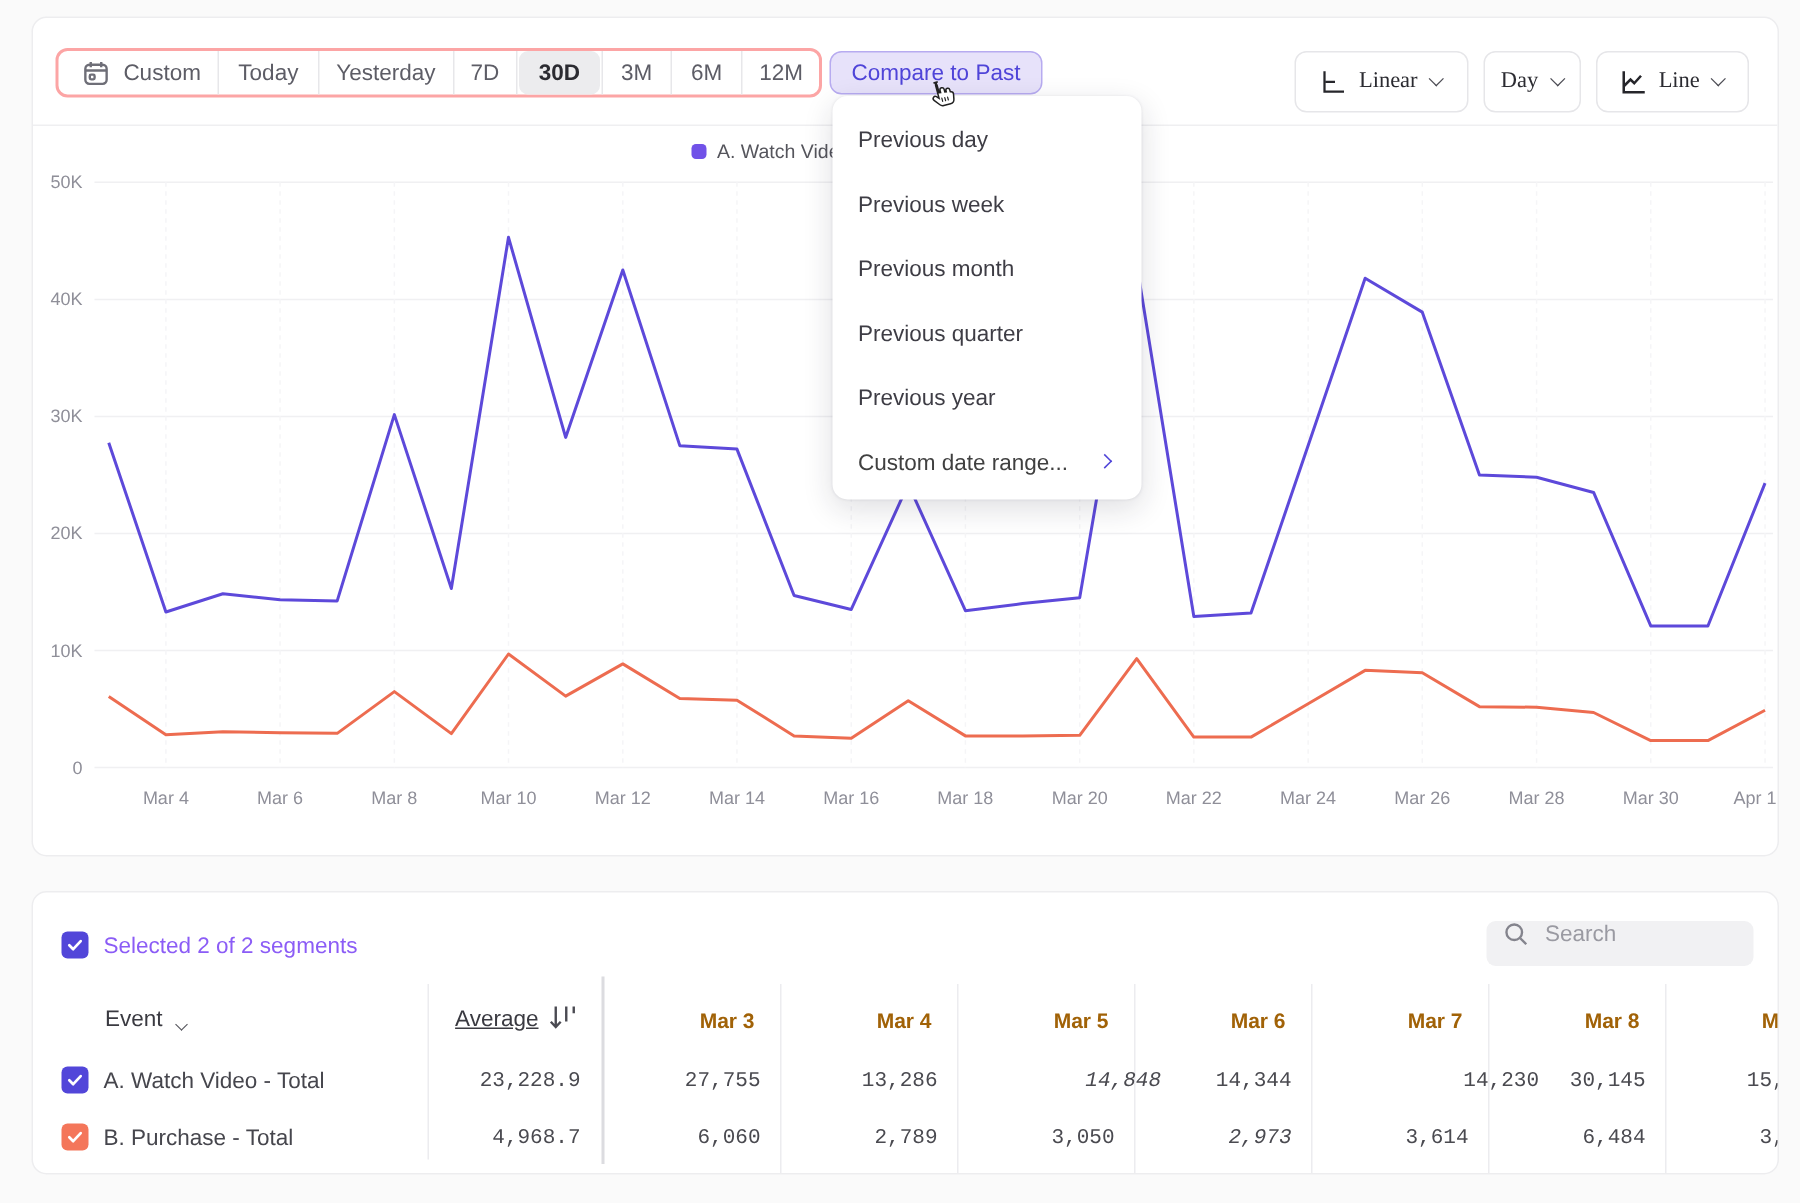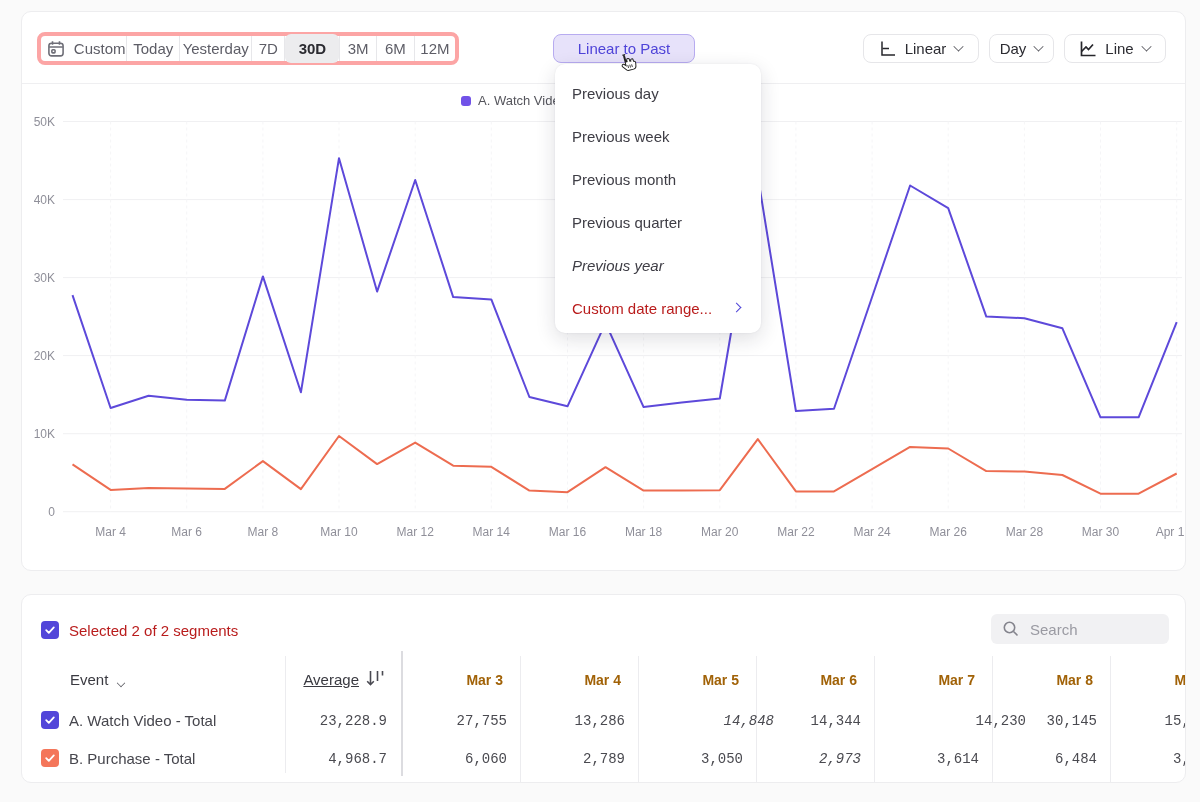--- a/index.html
+++ b/index.html
@@ -4,45 +4,45 @@
 <style>
   * { margin:0; padding:0; box-sizing:border-box; }
   html,body { width:1200px; height:802px; overflow:hidden; }
   body { font-family:"Liberation Sans", sans-serif; background:#fafafa; position:relative; }
   .card { position:absolute; background:#fff; border:1px solid #ededef; border-radius:10px; }
   #card1 { left:21px; top:11px; width:1165px; height:560px; overflow:hidden; }
   #card2 { left:21px; top:594px; width:1165px; height:189px; overflow:hidden; }
   .abs { position:absolute; }
 
   
-  #seg { left:15px; top:20px; width:422px; height:33px; border:4px solid #fca5a5; border-radius:8px; display:flex; align-items:center; }
+  #seg { left:15px; top:20px; width:511px; height:33px; border:2px solid #fca5a5; border-radius:8px; display:flex; align-items:center; }
   .segitem { height:100%; display:flex; align-items:center; justify-content:center; font-size:15px; color:#5d5d66; border-right:1px solid #e7e7ea; }
   .segitem:last-child { border-right:none; }
   #seg30 { background:#ececee; border-radius:6px; font-weight:bold; color:#2b2b31; display:flex; align-items:center; justify-content:center; }
-  .btn { position:absolute; height:29px; top:22px; border:1px solid #e6e6e9; border-radius:8px; background:#fff; display:flex; align-items:center; justify-content:center; font-size:15px; color:#2b2b31; font-weight:500; gap:8px; }
+  .btn { position:absolute; height:41px; top:22px; border:1px solid #e6e6e9; border-radius:8px; background:#fff; display:flex; align-items:center; justify-content:center; font-size:15px; color:#2b2b31; font-weight:500; gap:8px;font-family:Liberation Serif, serif; }
   .chev { width:9px; height:9px; border-right:1.8px solid #4b4b53; border-bottom:1.8px solid #4b4b53; transform:rotate(45deg) scale(.8); margin-top:-4px; }
   #cmpbtn { position:absolute; left:531px; top:22px; width:142px; height:29px; background:#e7e2fa; border:1px solid #b7abf0; border-radius:8px; color:#4f44d8; font-size:15px; font-weight:500; display:flex; align-items:center; justify-content:center; }
   #tooldiv { left:0; top:71px; width:1165px; height:1px; background:#efeff1; }
 
   
   #menu { left:533px; top:52px; width:206px; height:269px; background:#fff; border-radius:10px; box-shadow:0 6px 20px rgba(30,30,50,.14), 0 0 2px rgba(30,30,50,.08); z-index:20; }
   .mi { position:absolute; left:17px; font-size:15px; color:#3e3d45; }
-  #menu .purple { color:#b91c1c; }
+  #menu .purple { color:#404040; }
   #michev { position:absolute; left:178px; top:240px; width:7px; height:7px; border-right:1.8px solid #4f44d8; border-bottom:1.8px solid #4f44d8; transform:rotate(-45deg); }
 
   
   #legend { left:439px; top:81px; display:flex; align-items:center; font-size:13px; color:#55555c; z-index:5; }
   #legsw { width:10px; height:10px; background:#7152e8; border-radius:3px; margin-right:7px; }
 
   
   .ckbox { position:absolute; width:18px; height:18px; border-radius:4px; display:flex; align-items:center; justify-content:center; }
   .ckp { background:#5246d9; }
   .cko { background:#f4765a; }
-  #selline { position:absolute; left:47px; top:27px; font-size:15px; color:#b91c1c; }
-  #search { position:absolute; left:969px; top:19px; width:178px; height:30px; background:#f1f1f3; border-radius:6px; display:flex; align-items:center; }
+  #selline { position:absolute; left:47px; top:27px; font-size:15px; color:#8b5cf6; }
+  #search { position:absolute; left:969px; top:19px; width:178px; height:30px; background:#f1f1f3; border-radius:6px; display:flex; align-items:flex-start; }
   #search span { color:#9a9aa2; font-size:15px; margin-left:10px; }
   .hdr { position:absolute; font-size:14px; font-weight:bold; color:#a16207; }
   .num { position:absolute; font-family:"Liberation Mono", monospace; font-size:14px; color:#4a4a50; text-align:right; }
   .rowlabel { position:absolute; font-size:15px; color:#46464d; }
   .vdiv { position:absolute; width:1px; background:#ececef; }
   .dcol { text-align:right; }
 </style>
 </head>
 <body>
 
@@ -129,21 +129,21 @@
     <div class="segitem" style="width:91px;">Yesterday</div>
     <div class="segitem" style="width:42px;">7D</div>
     <div class="segitem" style="width:58px; padding:0;text-align:center;">
         <div id="seg30" style="width:54px;height:29px;">30D</div>
       </div>
     <div class="segitem" style="width:46px;">3M</div>
     <div class="segitem" style="width:48px;">6M</div>
     <div class="segitem" style="width:51px;">12M</div>
   </div>
 
-  <div id="cmpbtn">Linear to Past</div>
+  <div id="cmpbtn">Compare to Past</div>
 
   <div class="btn" style="left:841px; width:116px;">
     <svg width="18" height="18" viewBox="0 0 18 18" fill="none" stroke="#26262b" stroke-width="1.5">
       <path d="M3 1.5 V15 H16"></path>
       <path d="M3.5 8.5 H10"></path>
     </svg>
     <span>Linear</span>
       <div class="chev"></div>
   </div>
   <div class="btn" style="left:967px; width:65px;">
@@ -169,21 +169,21 @@
         <line x1="30.4" y1="26.6" x2="30.4" y2="30.6"></line>
       </g>
     </g>
   </svg>
 
   <div class="abs" id="menu">
     <div class="mi" style="top:21px;">Previous day</div>
     <div class="mi" style="top:64px;">Previous week</div>
     <div class="mi" style="top:107px;">Previous month</div>
     <div class="mi" style="top:150px;">Previous quarter</div>
-    <div class="mi" style="top:193px;font-style:italic;">Previous year</div>
+    <div class="mi" style="top:193px;">Previous year</div>
     <div class="mi purple" style="top:236px;">Custom date range...</div>
     <div id="michev"></div>
   </div>
 </div>
 
 <div class="card" id="card2">
   <div class="ckbox ckp" style="left:19px; top:26px;">
     <svg width="12" height="12" viewBox="0 0 12 12" fill="none" stroke="#fff" stroke-width="1.8" stroke-linecap="round" stroke-linejoin="round">
         <path d="M2.2 6.2 L4.8 8.8 L9.8 3.4"></path>
       </svg>

